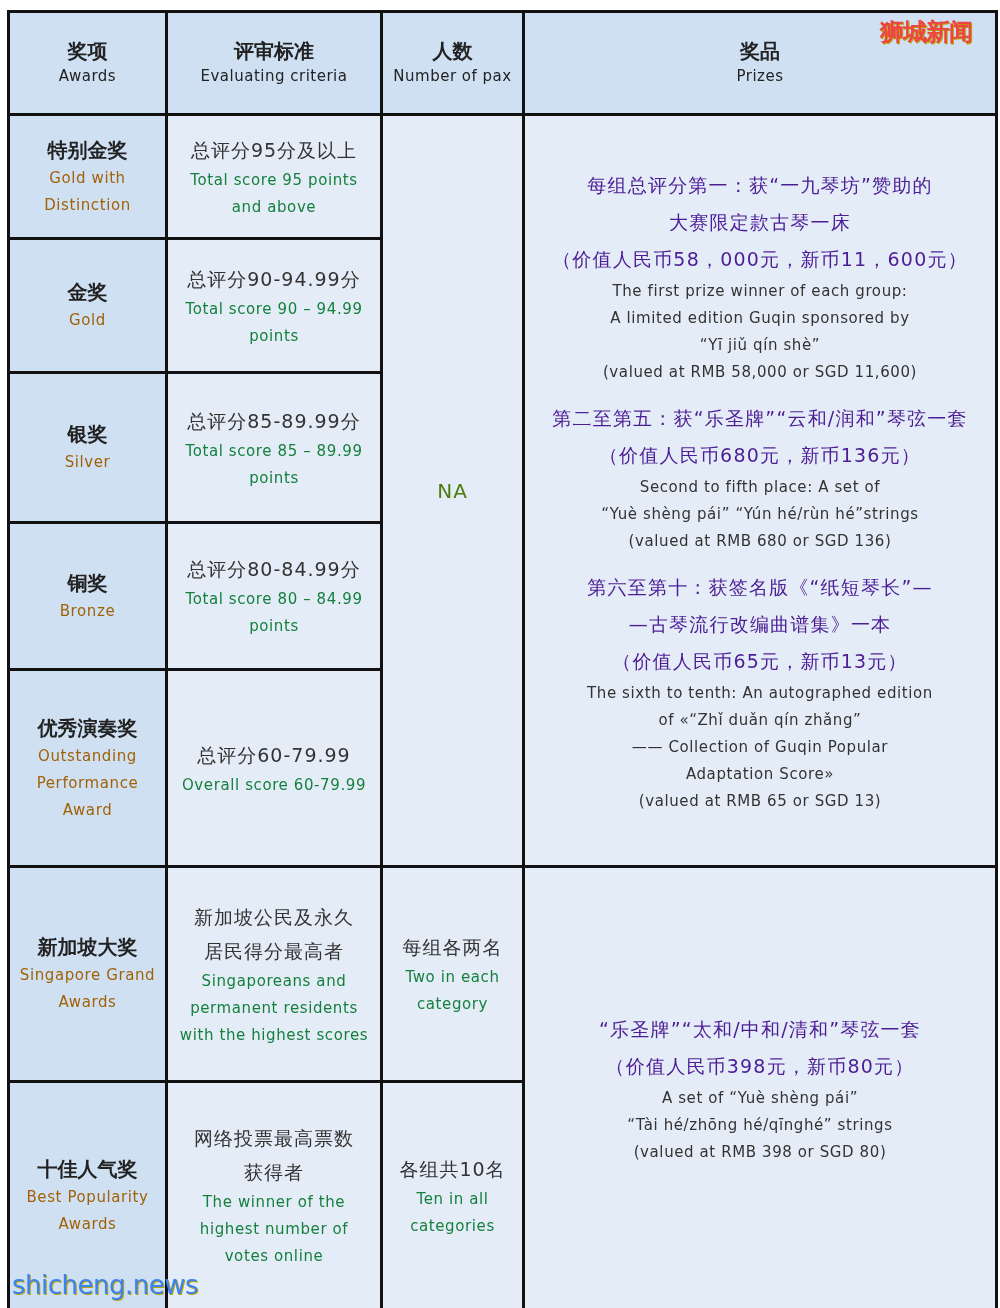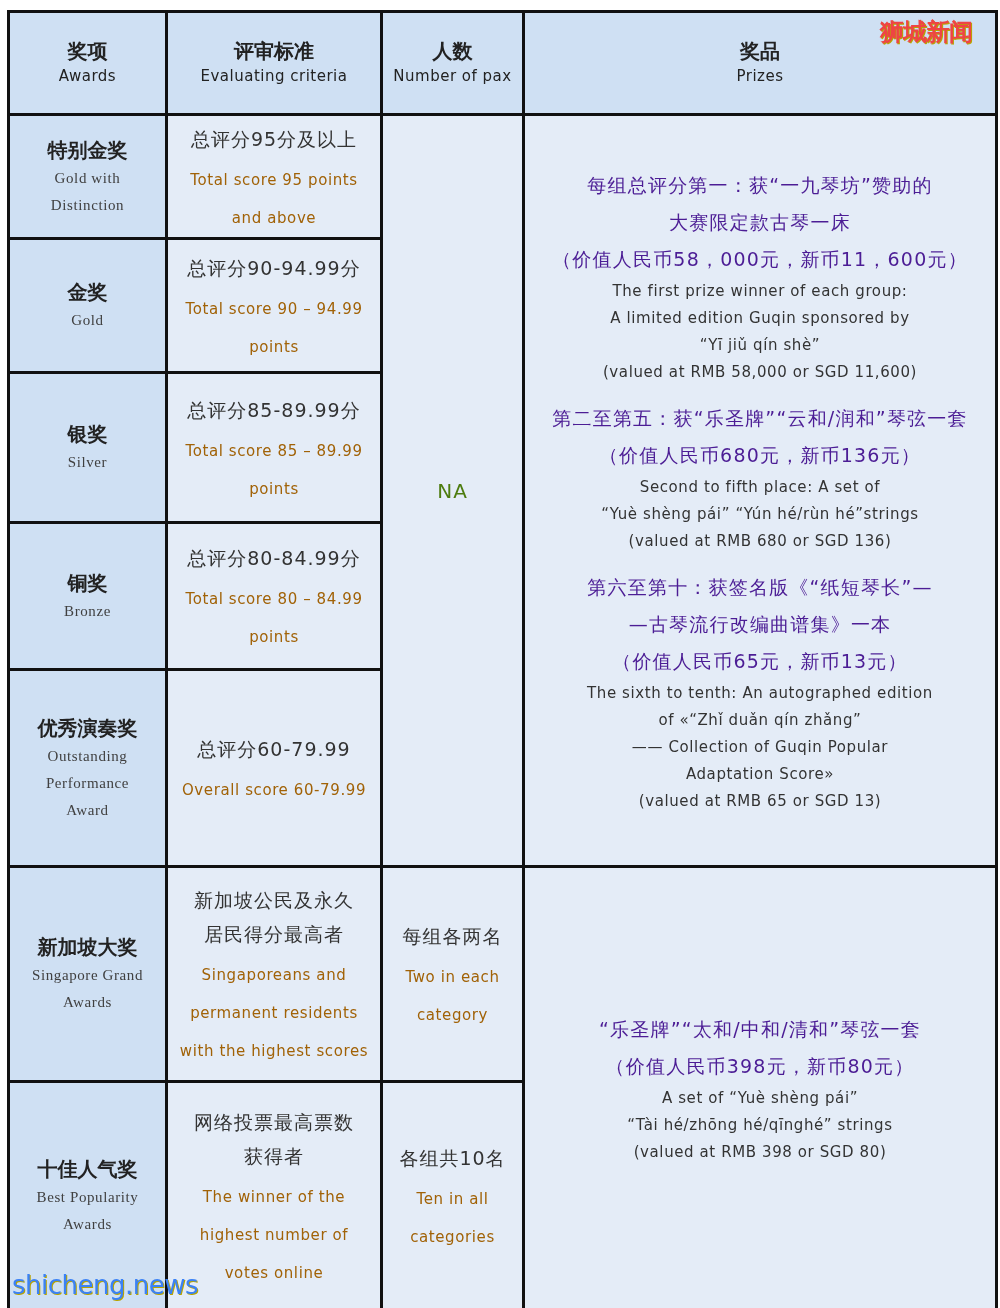--- a/index.html
+++ b/index.html
@@ -2,28 +2,28 @@
 <html><head>
   <meta charset="utf-8">
   <style>
     html, body { margin: 0; padding: 0; background: #ffffff; }
     body { width: 1000px; height: 1308px; position: relative; overflow: hidden;
            font-family: "DejaVu Sans", "Liberation Sans", sans-serif; color: #1c1c1c; }
     table.awards { position: absolute; left: 7px; top: 10px; width: 988px; height: 1298px;
                    border-collapse: collapse; table-layout: fixed; }
     table.awards td, table.awards th { border: 3px solid #111; text-align: center; vertical-align: middle; padding: 0 4px; }
     th { background: #cfe0f3; font-weight: normal; }
-    td.award { background: #cfe0f3; font-family: Liberation Serif, serif; }
+    td.award { background: #cfe0f3; }
     td.body { background: #e4ecf7; }
     .zh-h { font-size: 20px; font-weight: bold; display: block; line-height: 26px; color:#222; }
     .en-h { font-size: 15px; display: block; line-height: 24px; color:#222; letter-spacing: 0.5px; }
     .zh-award { font-size: 20px; font-weight: bold; display: block; line-height: 30px; color:#222; }
-    .en-award { font-size: 15px; display: block; line-height: 27px; color:#404040; letter-spacing: 0.6px; }
+    .en-award { font-size: 15px; display: block; line-height: 27px; color:#a16207; letter-spacing: 0.6px; }
     .zh-crit { font-size: 19px; display: block; line-height: 34px; color:#333; letter-spacing: 1px; }
-    .en-crit { font-size: 15px; display: block; line-height: 27px; color:#a16207; letter-spacing: 0.6px; margin-top: 11px; }
+    .en-crit { font-size: 15px; display: block; line-height: 27px; color:#15803d; letter-spacing: 0.6px; }
     .zh-prize { font-size: 19px; display: block; line-height: 37px; color:#4c1d95; letter-spacing: 1.2px; }
     .en-prize { font-size: 15px; display: block; line-height: 27px; color:#333; letter-spacing: 0.6px; }
     .na { font-size: 20px; color: #4d7c0f; letter-spacing: 1px; }
     .gap { display:block; height: 14px; }
     .wm-top { position: absolute; left: 880px; top: 16px; font-size: 24px; font-weight: bold;
               color: #ef4444; text-shadow: 1px 1px 0 #b8a400; letter-spacing: -1px; }
     .wm-bottom { position: absolute; left: 12px; top: 1270px; font-size: 26px; color: #3b82f6;
                  text-shadow: 1px 1px 0 #b8a400; letter-spacing: -0.5px; }
   </style>
 </head>

